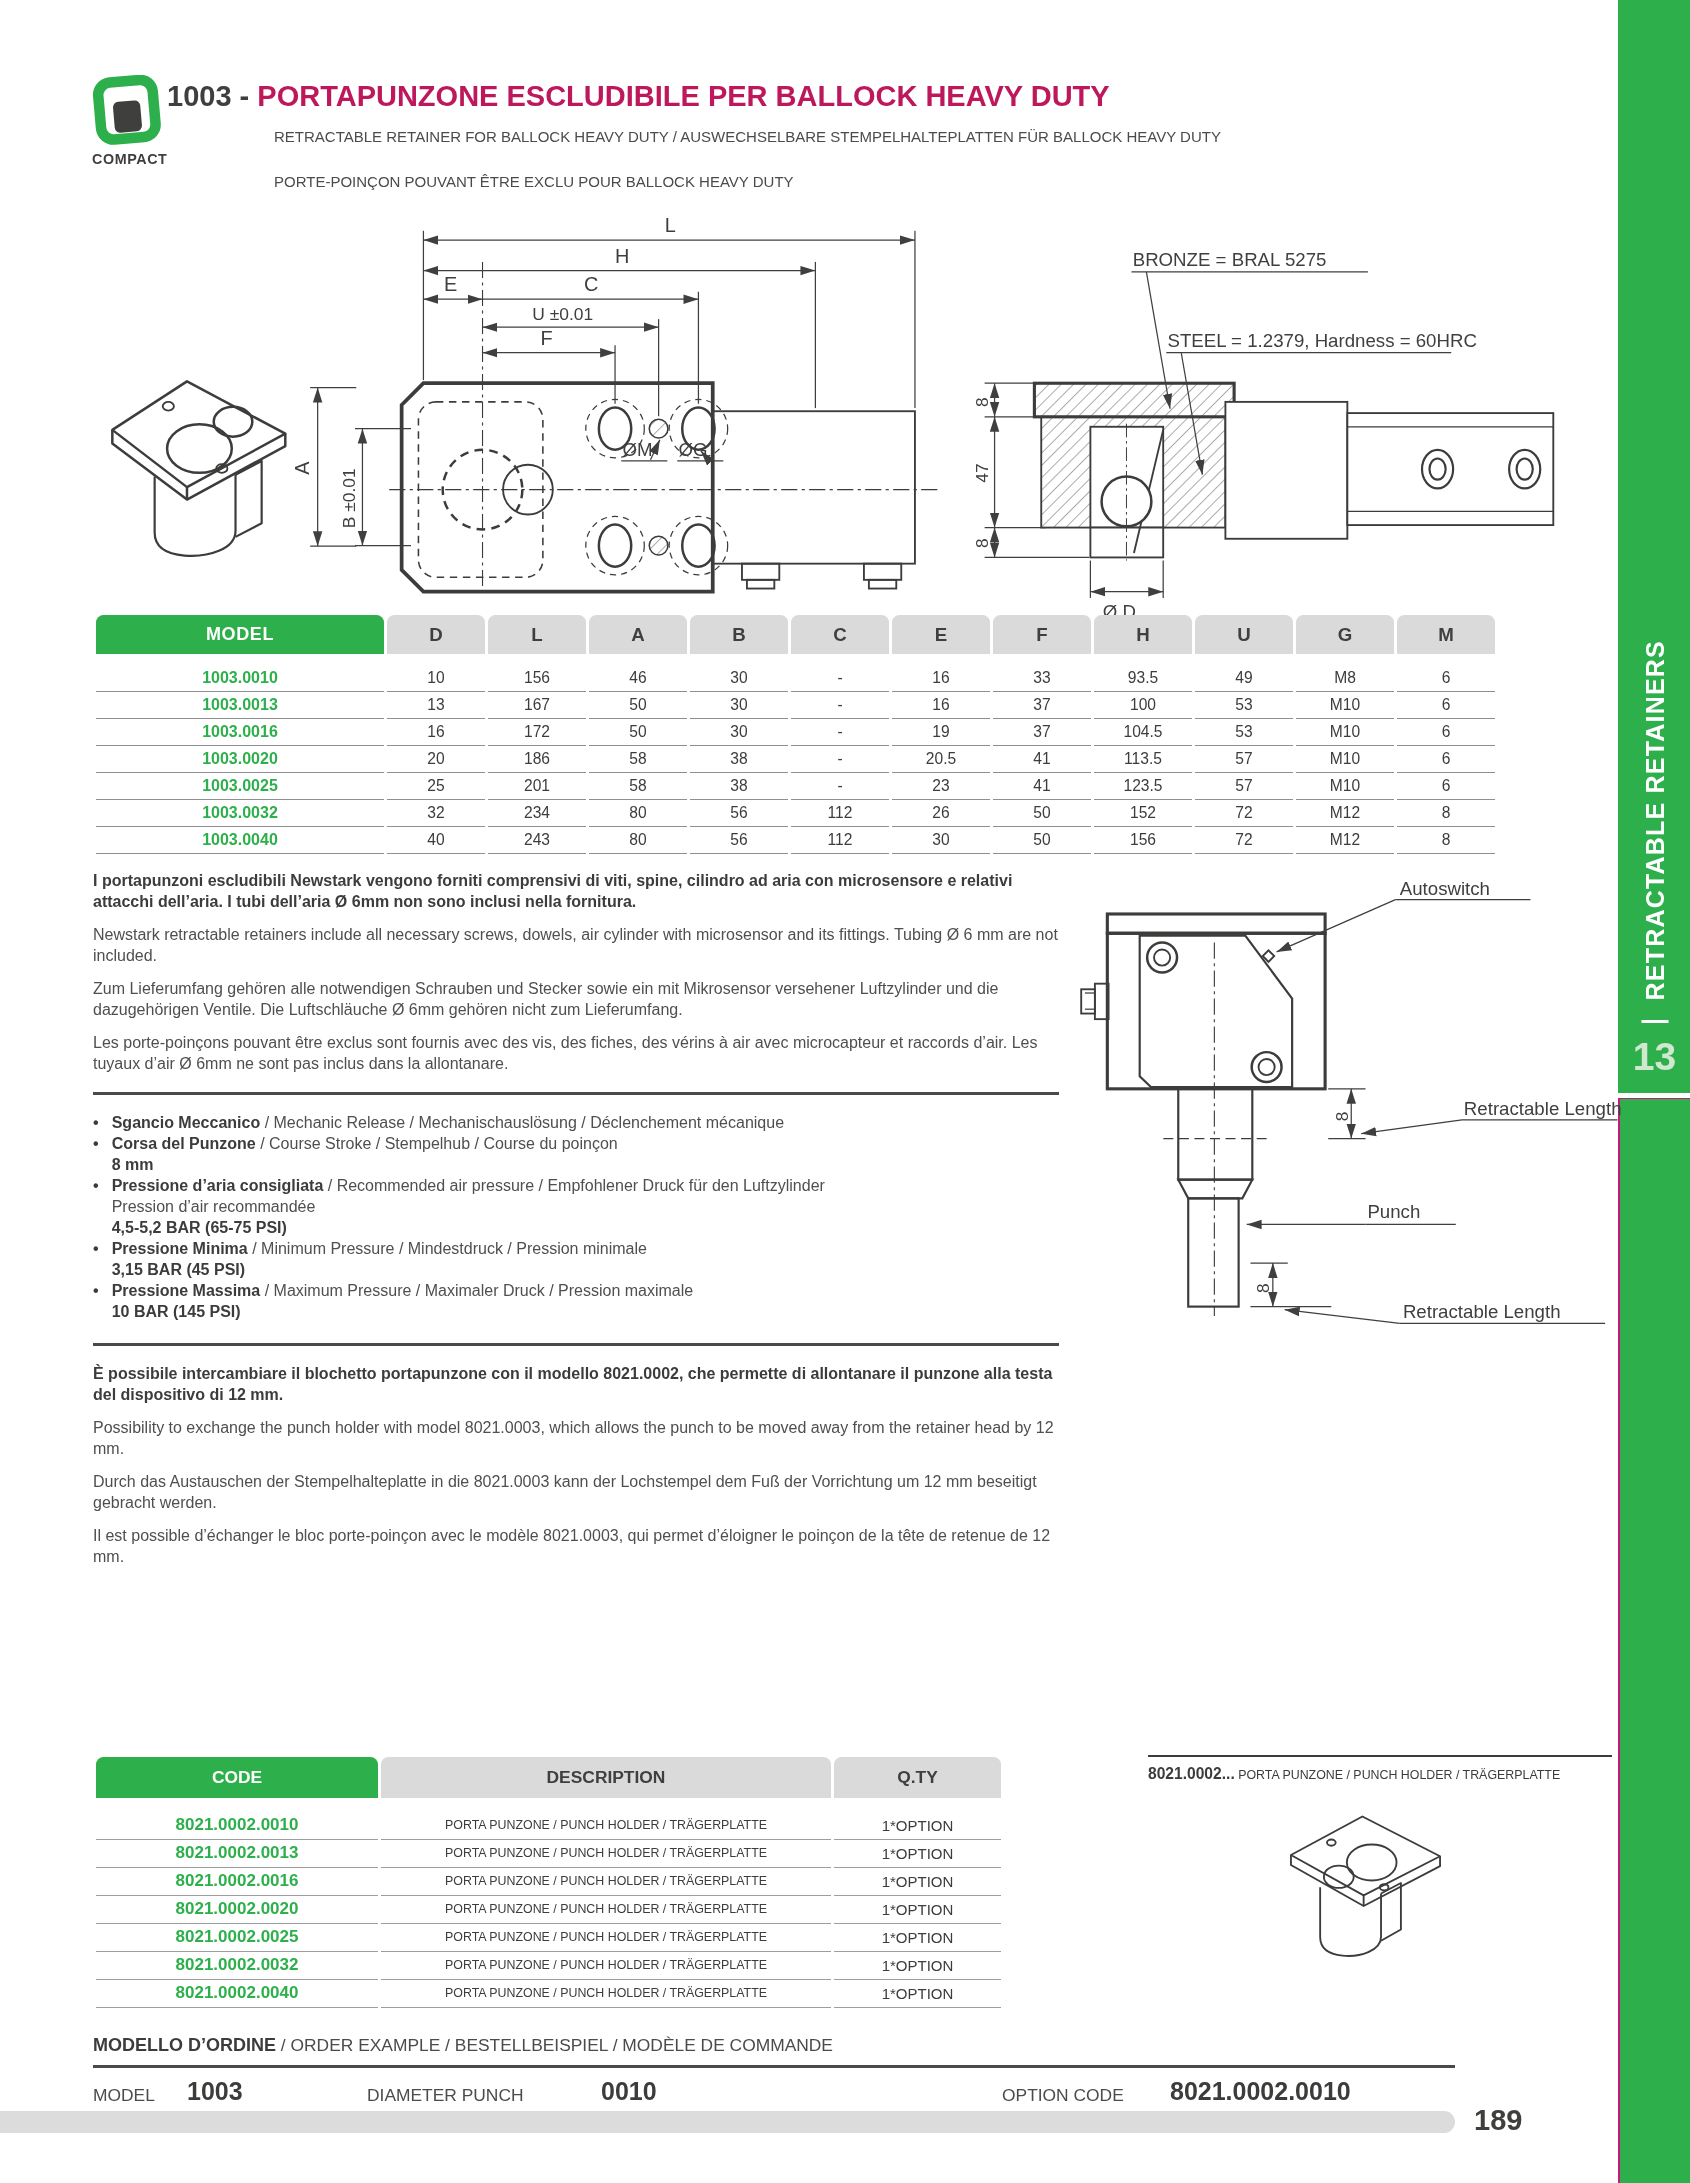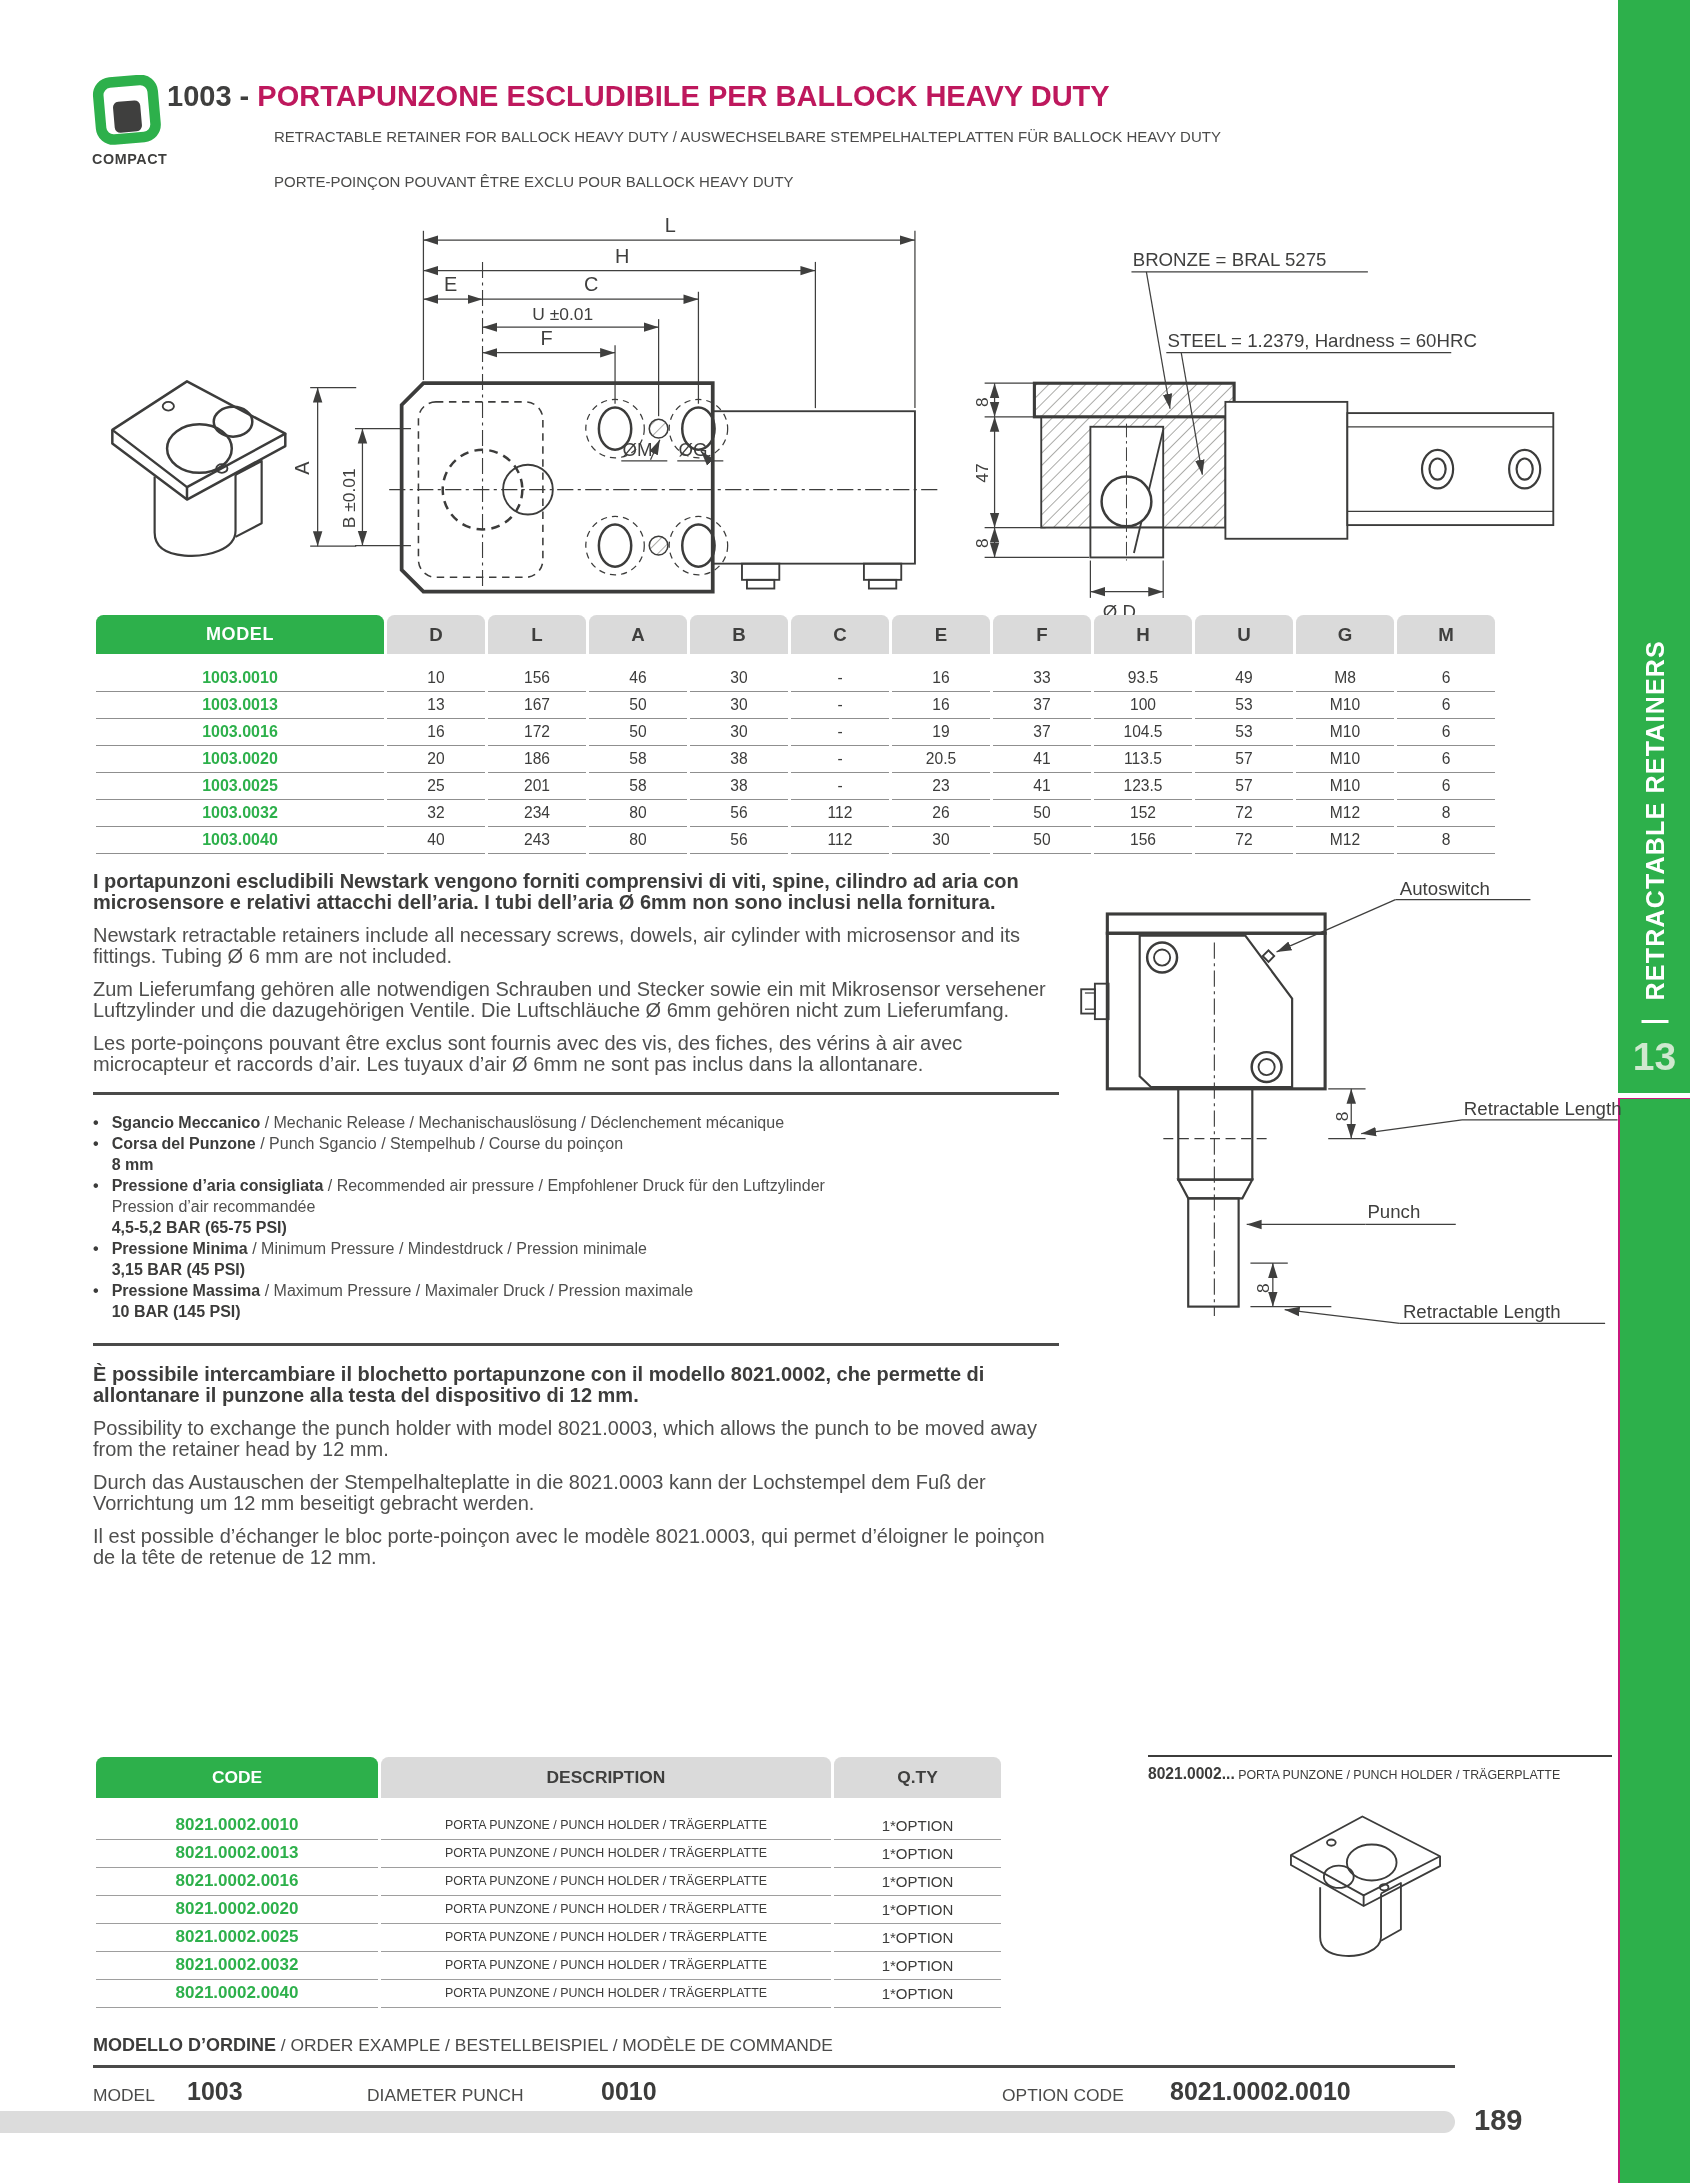--- a/index.html
+++ b/index.html
@@ -40,21 +40,21 @@
   .opt-table th.code{width:280px;background:#2db04b;color:#fff;}
   .opt-table th.desc{width:448px;}
   .opt-table th.qty{width:165px;}
   .opt-table td{height:25px;text-align:center;border-bottom:1.2px solid #9e9e9e;color:#3c3c3b;}
   .opt-table td.code{color:#2db04b;font-weight:bold;font-size:17px;}
   .opt-table td.desc{font-size:12.4px;}
   .opt-table td.qty{font-size:15px;}
   .opt-table tbody:before{content:"";display:block;height:13.7px;}
 
   
-  .textblock{left:93px;width:974px;font-size:20px;line-height:20.5px;color:#4f4f4e;}
+  .textblock{left:93px;width:974px;font-size:16px;line-height:20.5px;color:#4f4f4e;}
   .textblock p{margin:0 0 13px 0;}
   .textblock p.it{color:#3c3c3b;font-weight:bold;}
   .intro{top:871px;}
   .exchange{top:1364px;}
   .rule{height:2.5px;background:#4a4a49;}
   .rule1{left:93px;top:1092px;width:966px;}
   .rule2{left:93px;top:1343px;width:966px;}
   .rule3{left:1148px;top:1755px;width:464px;height:1.9px;background:#3c3c3b;}
   .rule4{left:93px;top:2065px;width:1362px;}
 
@@ -383,21 +383,21 @@
   <p>Newstark retractable retainers include all necessary screws, dowels, air cylinder with microsensor and its fittings. Tubing Ø 6 mm are not included.</p>
   <p>Zum Lieferumfang gehören alle notwendigen Schrauben und Stecker sowie ein mit Mikrosensor versehener Luftzylinder und die dazugehörigen Ventile. Die Luftschläuche Ø 6mm gehören nicht zum Lieferumfang.</p>
   <p>Les porte-poinçons pouvant être exclus sont fournis avec des vis, des fiches, des vérins à air avec microcapteur et raccords d’air. Les tuyaux d’air Ø 6mm ne sont pas inclus dans la allontanare.</p>
 </div>
 <div class="abs rule rule1"></div>
 
 <div class="abs bullets">
   <ul>
     <li><span class="dot">•</span><span class="blabel">Sgancio Meccanico</span><span> / Mechanic Release / Mechanischauslösung / Déclenchement mécanique</span>
       </li>
-    <li><span class="dot">•</span><span class="blabel">Corsa del Punzone</span><span> / Punch Sgancio / Stempelhub / Course du poinçon</span>
+    <li><span class="dot">•</span><span class="blabel">Corsa del Punzone</span><span> / Course Stroke / Stempelhub / Course du poinçon</span>
       <div class="bvalue">8 mm</div></li>
     <li><span class="dot">•</span><span class="blabel">Pressione d’aria consigliata</span><span> / Recommended air pressure / Empfohlener Druck für den Luftzylinder</span>
       <div class="bnote">Pression d’air recommandée</div><div class="bvalue">4,5-5,2 BAR (65-75 PSI)</div></li>
     <li><span class="dot">•</span><span class="blabel">Pressione Minima</span><span> / Minimum Pressure / Mindestdruck / Pression minimale</span>
       <div class="bvalue">3,15 BAR (45 PSI)</div></li>
     <li><span class="dot">•</span><span class="blabel">Pressione Massima</span><span> / Maximum Pressure / Maximaler Druck / Pression maximale</span>
       <div class="bvalue">10 BAR (145 PSI)</div></li>
   </ul>
 </div>
 <div class="abs rule rule2"></div>

